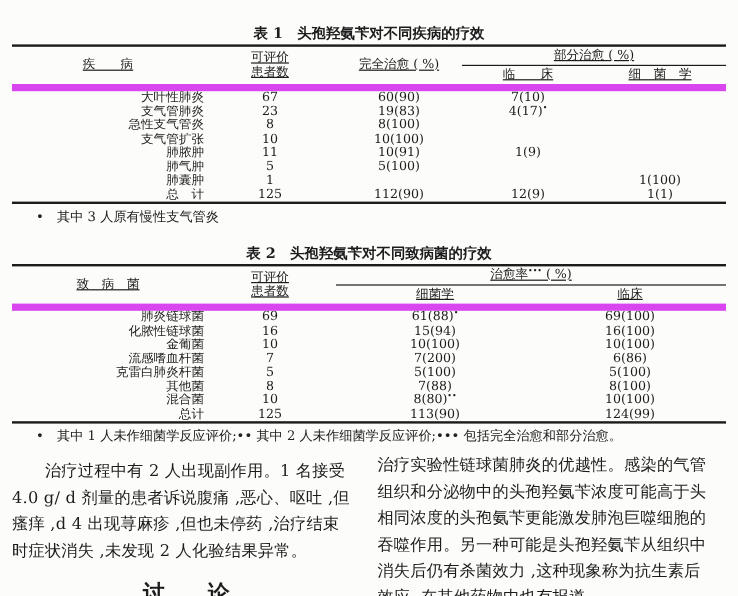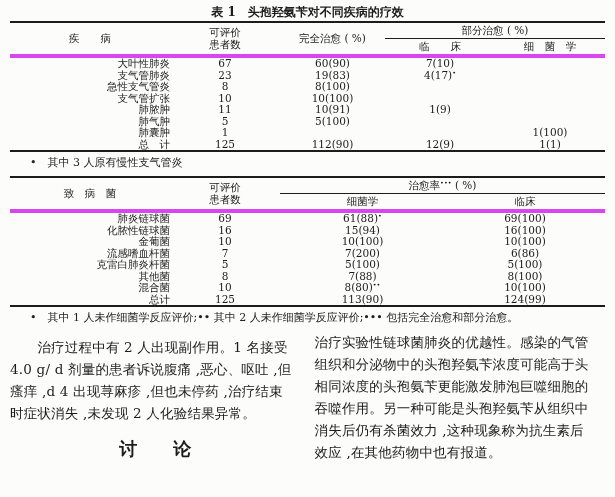--- a/index.html
+++ b/index.html
@@ -3,24 +3,24 @@
 <meta charset="utf-8">
 <style>
   html,body { margin:0; padding:0; background:#9a9a9a; }
   .page {
     width:615px; height:497px; box-sizing:border-box;
     background:#fcfcfa; color:#1c1c1c;
     font-family:"DejaVu Serif","Liberation Serif",serif;
     padding:3px 10px 0 10px; overflow:hidden; position:relative;
     margin:0 auto;
   }
-  .tbl-title { text-align:center; font-weight:bold; font-size:12px; line-height:14px; margin:2px 0 2px 0; }
+  .tbl-title { text-align:center; font-weight:bold; font-size:12px; line-height:14px; margin:18px 0 2px 0; }
   table.t { border-collapse:collapse; table-layout:fixed; width:595px;
             border-top:2px solid #1c1c1c; border-bottom:2px solid #1c1c1c; }
-  thead { border-bottom:4px solid #d946ef; }
+  thead { border-bottom:6px solid #d946ef;text-decoration:underline; }
   thead th { font-weight:normal; font-size:10.5px; line-height:13px; padding:1px 0; text-align:center; vertical-align:middle; }
   th.group { border-bottom:1px solid #1c1c1c; }
   .hdr2line div { font-size:10.5px; line-height:11.5px; }
   tbody td { font-size:10.5px; line-height:11.5px; height:11.5px; padding:0; text-align:center;
              white-space:nowrap; overflow:hidden; }
   tbody td.c0 { text-align:right; padding-left:18px; }
   sup { font-size:6.5px; line-height:0; vertical-align:super; }
   .fnote { font-size:11px; line-height:11px; margin:5px 0 8px 20px; color:#222; }
   .bodytext { display:flex; gap:14px; margin-top:7px; font-size:13.5px;align-items:center; }
   .bcol { width:291px; }
@@ -118,20 +118,21 @@
           <td class="c0">总　计</td>
           <td>125</td>
           <td>112(90)</td>
           <td>12(9)</td>
           <td>1(1)</td>
         </tr>
       </tbody>
   </table>
   <div class="fnote">•　其中 3 人原有慢性支气管炎</div>
 
+  <div class="tbl-title">表 2　头孢羟氨苄对不同致病菌的疗效</div>
   <table class="t">
     <colgroup>
       <col style="width:160px">
         <col style="width:110px">
         <col style="width:165px">
         <col style="width:160px">
     </colgroup>
     <thead>
       <tr>
         <th rowspan="2">致　病　菌</th>

